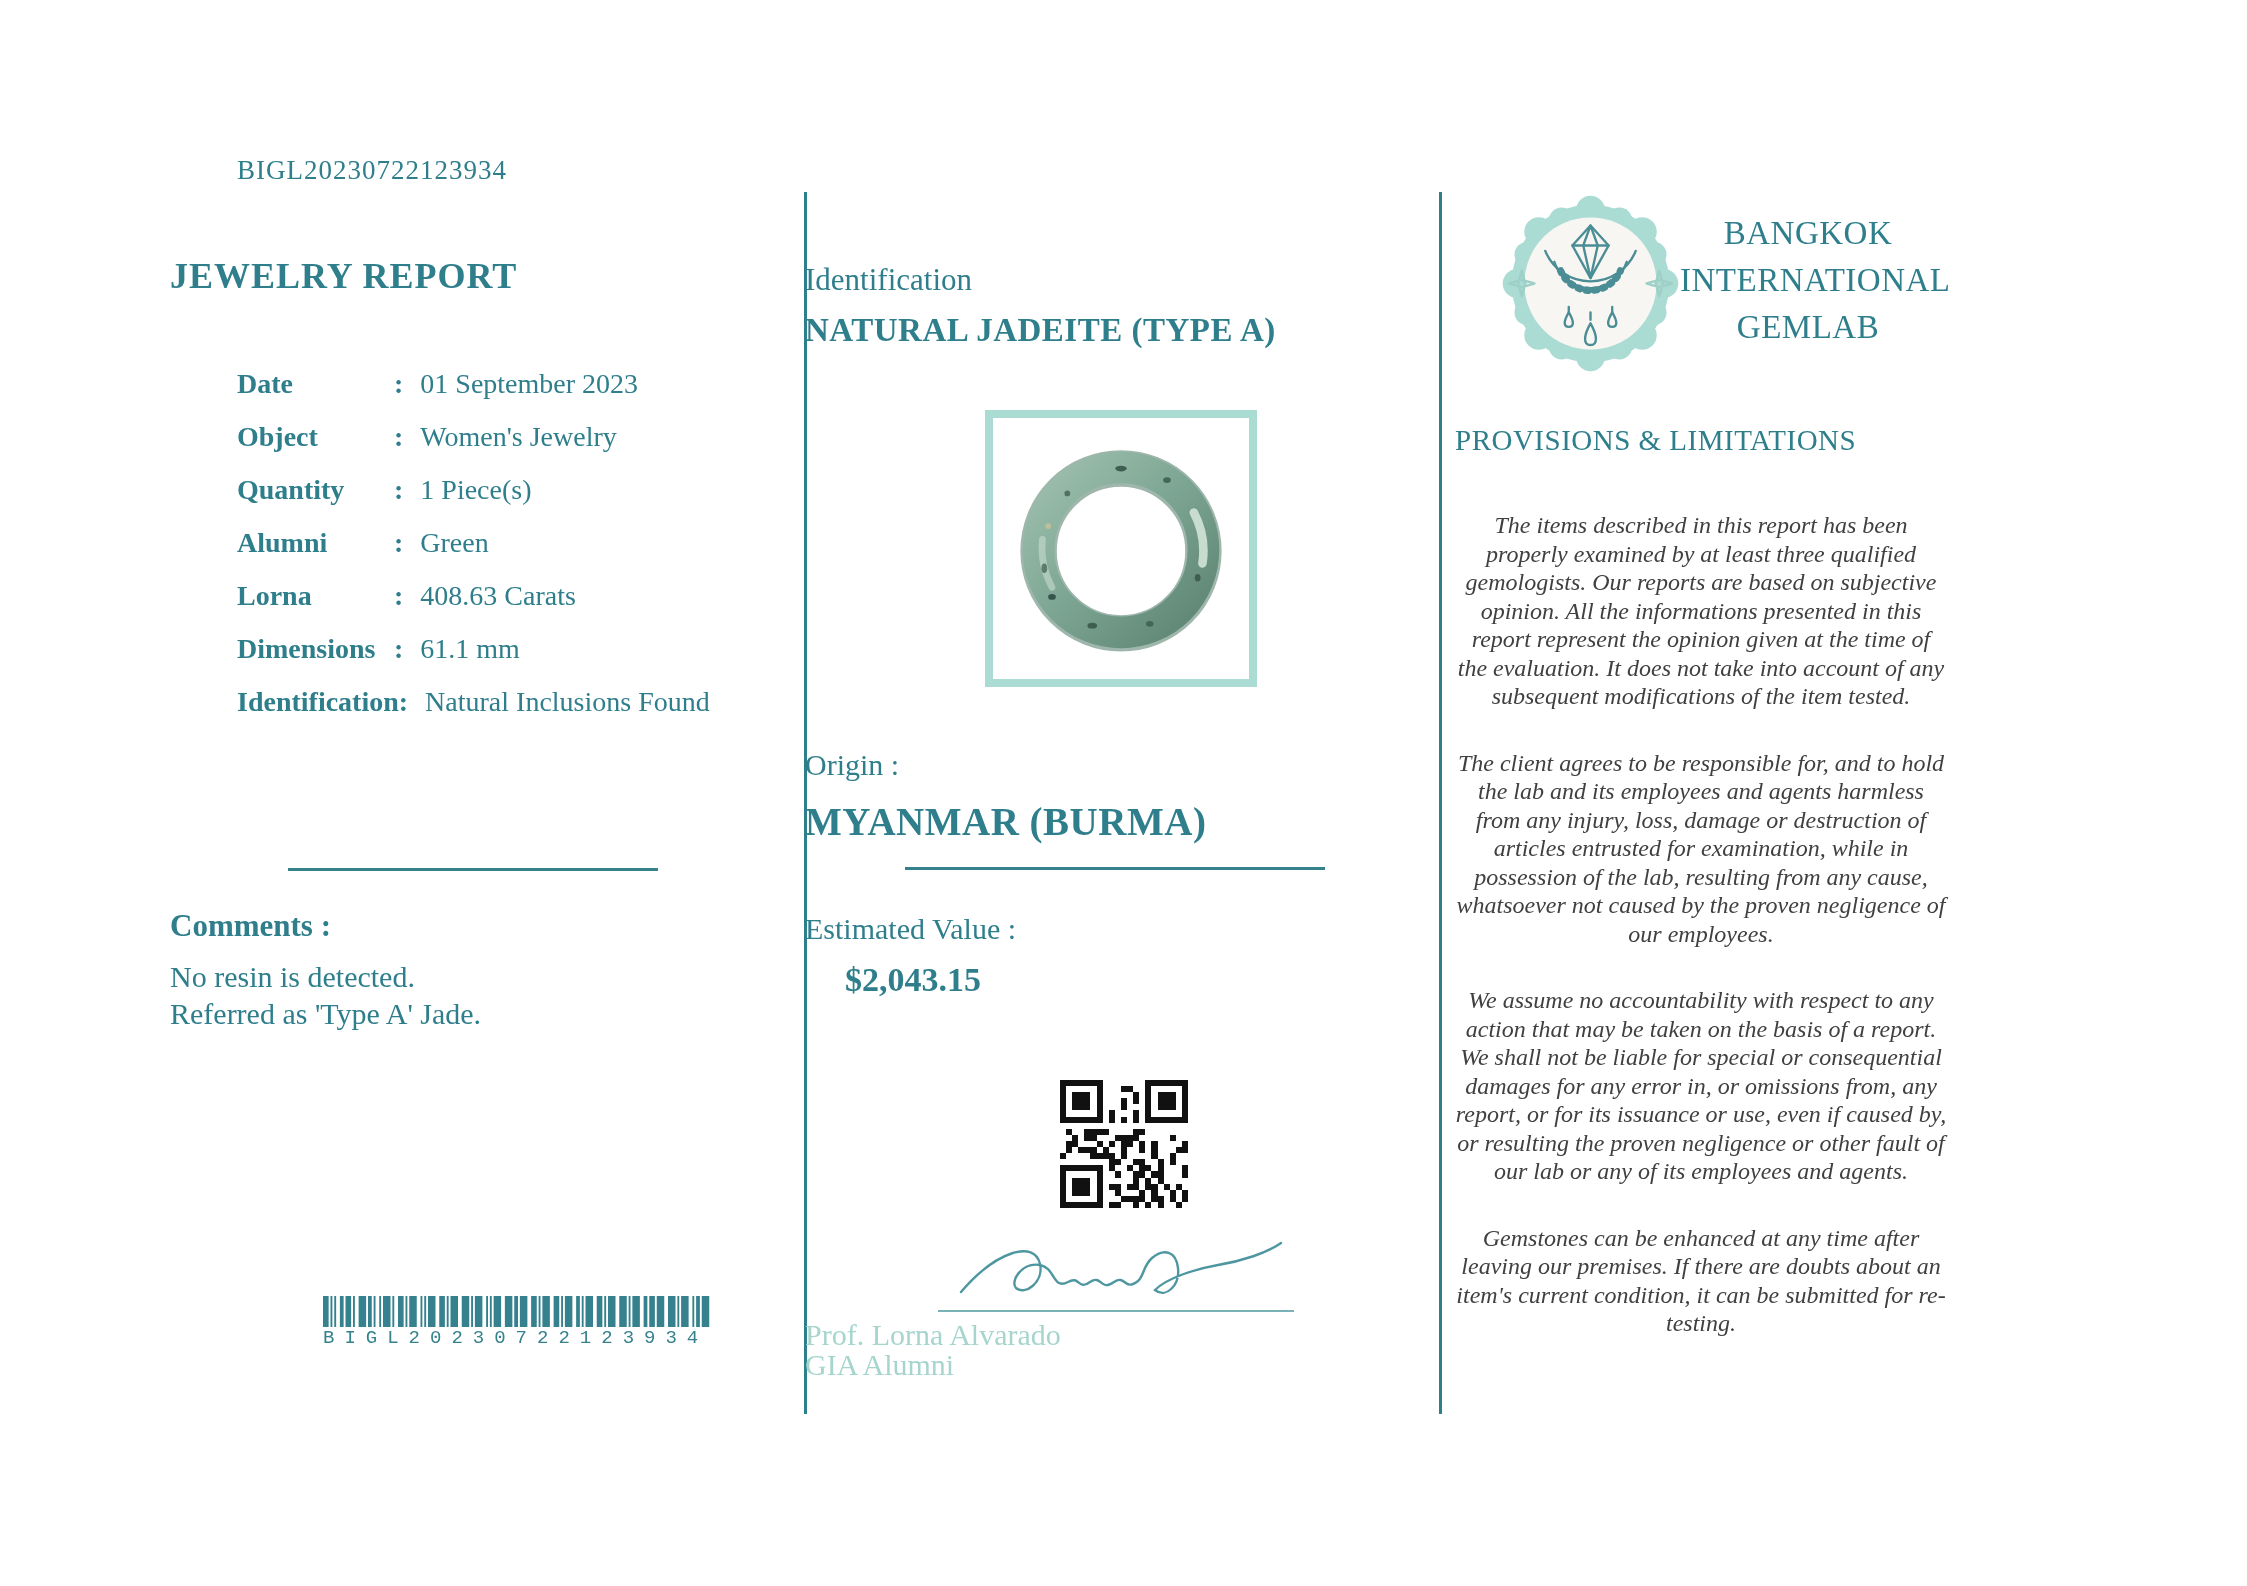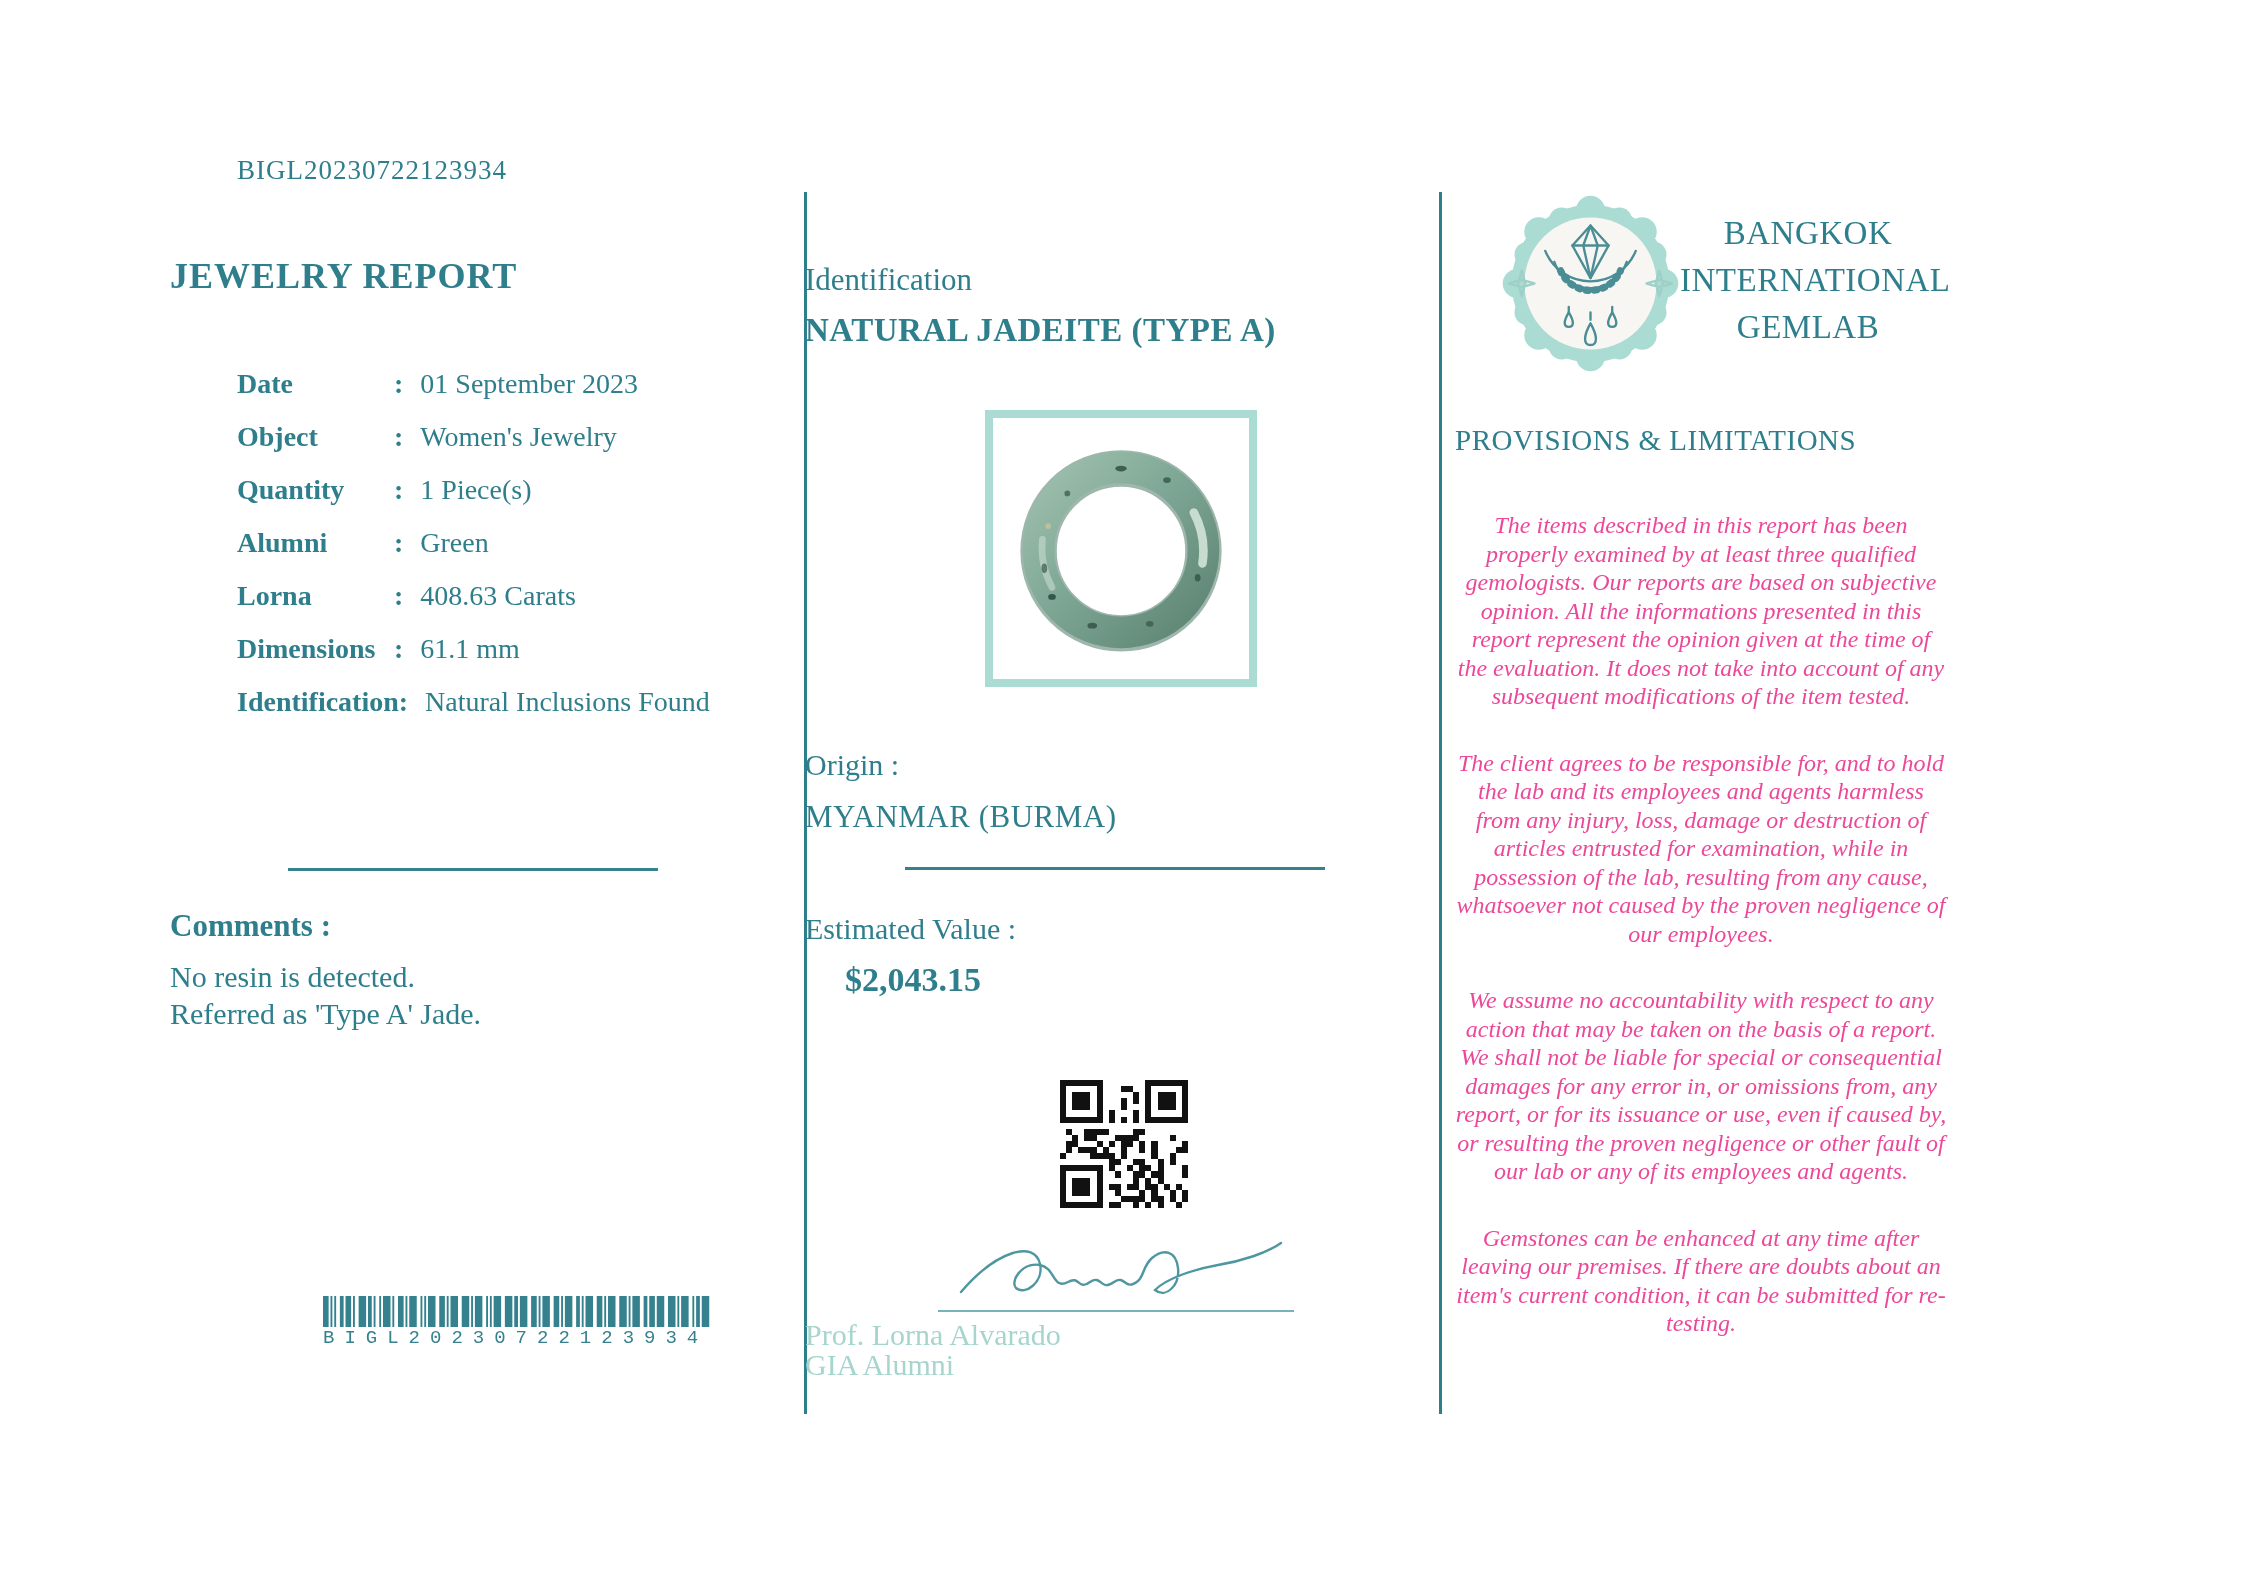--- a/index.html
+++ b/index.html
@@ -25,39 +25,39 @@
   .barcode-text{left:323px;top:1327px;width:396px;font-size:19px;letter-spacing:10px;
                 font-family:"Liberation Mono","DejaVu Sans Mono",monospace;color:#35828e;white-space:nowrap;}
   
   .midblock{left:805px;width:620px;}
   .ident-label{top:262px;font-size:31px;}
   .ident-value{top:312px;font-size:33px;font-weight:bold;letter-spacing:0.5px;}
   .photo-box{left:985px;top:410px;width:256px;height:261px;border:8px solid #abdcd3;background:#fff;
              display:flex;align-items:center;justify-content:center;}
   .photo-box svg{width:230px;height:230px;}
   .origin-label{top:748px;font-size:30px;}
-  .origin-value{top:799px;font-size:31px;font-weight:normal;letter-spacing:0.5px;}
+  .origin-value{top:799px;font-size:39px;font-weight:bold;letter-spacing:0.5px;}
   .mid-div{left:905px;top:867px;width:420px;}
   .est-label{top:912px;font-size:30px;}
   .est-value{top:961px;font-size:34px;font-weight:bold;margin-left:40px;}
   .qr{left:1060px;top:1078px;width:128px;height:132px;}
   .qr svg{display:block;width:100%;height:100%;}
   .sig{left:955px;top:1238px;width:330px;height:70px;}
   .sig-line{left:938px;top:1310px;width:356px;height:2px;background:#79b3b7;}
   .signer-name{top:1318px;font-size:30px;color:#a6d5ce;}
   .signer-title{top:1348px;font-size:30px;color:#a6d5ce;}
   
   .logo{left:1500px;top:193px;width:181px;height:183px;}
   .lab-name{left:1680px;top:210px;width:256px;font-size:33px;line-height:47px;
             text-align:center;letter-spacing:0.5px;white-space:nowrap;}
   .lab-name div{white-space:nowrap;}
   .prov-title{left:1455px;top:424px;width:492px;font-size:29px;letter-spacing:0.5px;}
   .provisions{left:1455px;top:511px;width:492px;}
   .provisions p{margin:0 0 38px 0;font-size:24px;line-height:28.5px;font-style:italic;
-                color:#ec4899;text-align:center;}
+                color:#404040;text-align:center;}
 </style>
 </head>
 <body>
 
 <div class="page">
 
   <div class="vdiv" style="left:804px;"></div>
   <div class="vdiv" style="left:1439px;"></div>
 
   <div class="abs report-code">BIGL20230722123934</div>

